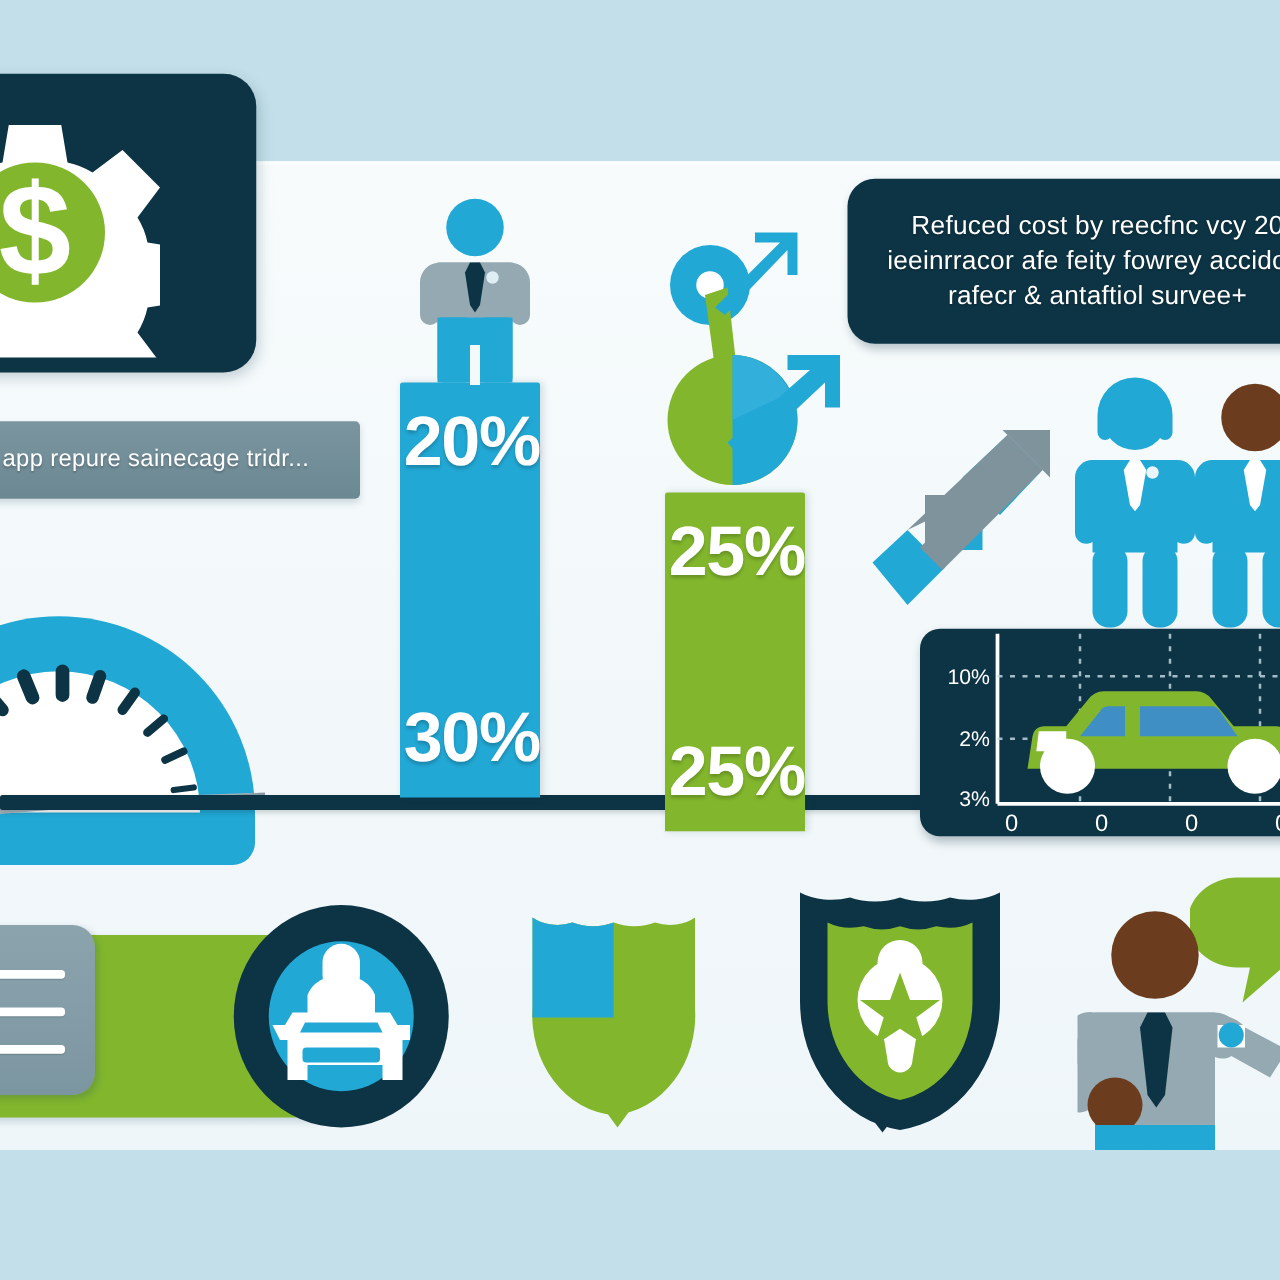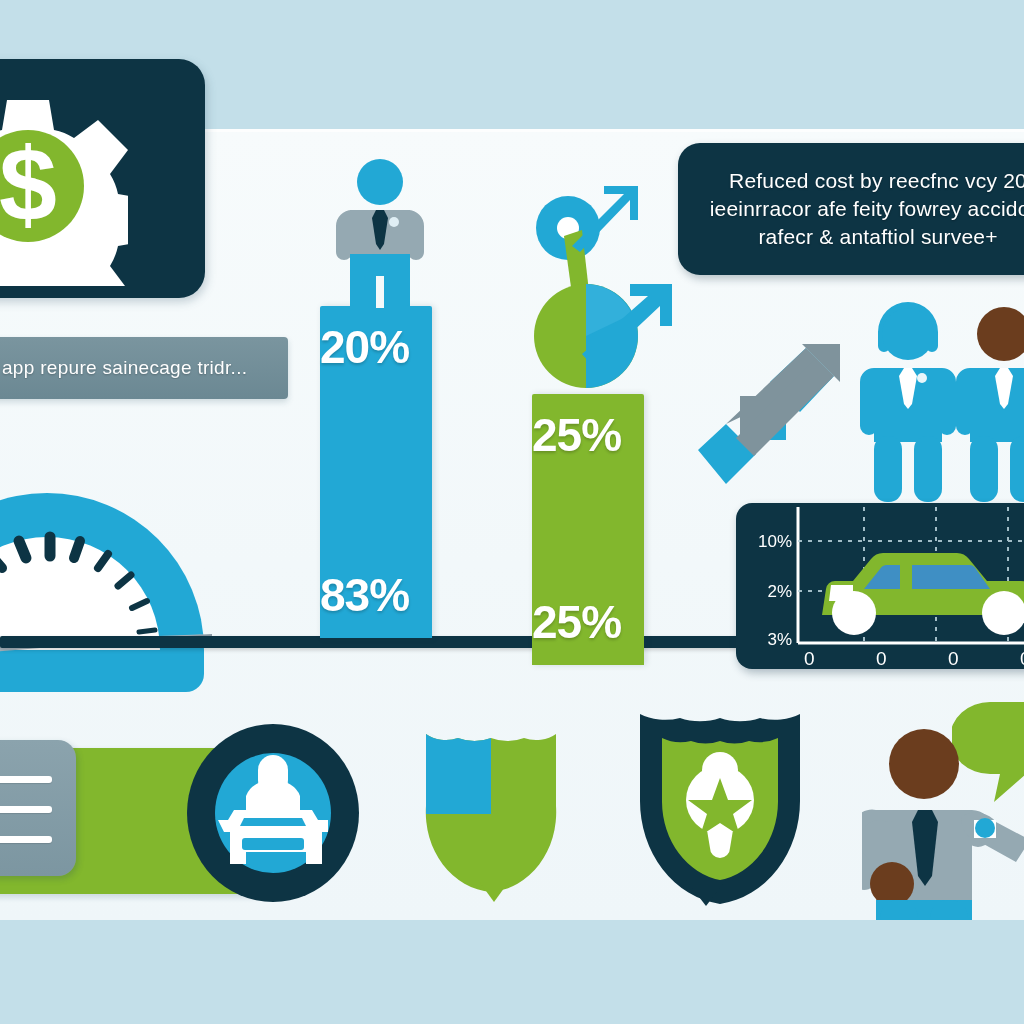--- a/index.html
+++ b/index.html
@@ -42,22 +42,22 @@
   
   .gauge{left:-118px;top:438px;width:330px;height:262px;}
 
   
   .baseline{left:0;top:636px;width:1024px;height:12px;background:#0d3444;border-radius:2px;
       box-shadow:0 2px 4px rgba(0,0,0,.18);}
 
   
   .bar{position:absolute;bottom:0;border-radius:2px 2px 0 0;
        box-shadow:2px 0 6px rgba(20,60,80,.15);}
-  .bar .pct{position:absolute;left:0;right:0;text-align:left;color:#fff;
-      font-size:46px;font-weight:bold;letter-spacing:-1px;
+  .bar .pct{position:absolute;left:0;right:0;text-align:right;color:#fff;
+      font-size:56px;font-weight:bold;letter-spacing:-1px;
       text-shadow:0 2px 3px rgba(0,0,0,.2);}
   .bar .pct.top{top:14px;}
   .bar .pct.bot{bottom:16px;}
   .bar-blue{left:320px;top:306px;width:112px;height:332px;background:#22a8d5;}
   .bar-green{left:532px;top:394px;width:112px;height:271px;background:#82b72d;}
 
   
   .biz-on-bar{left:332px;top:158px;width:96px;height:152px;}
 
   
@@ -160,21 +160,21 @@
       <path d="M60 206 L330 196 L60 218 Z" fill="#a4b2bb"></path>
       <circle cx="62" cy="212" r="21" fill="#0d3444" stroke="#ffffff" stroke-width="4"></circle>
       <rect x="-40" y="204" width="70" height="16" rx="8" fill="#0d3444"></rect>
     </svg>
   </div>
 
   <div class="abs baseline"></div>
 
   <div class="abs bar bar-blue">
     <div class="pct top">20%</div>
-    <div class="pct bot">83%</div>
+    <div class="pct bot">30%</div>
   </div>
 
   <div class="abs bar bar-green">
     <div class="pct top">25%</div>
     <div class="pct bot">25%</div>
   </div>
 
   <div class="abs biz-on-bar">
     <svg width="96" height="152" viewBox="0 0 96 152">
       <circle cx="48" cy="24" r="23" fill="#22a8d5"></circle>

